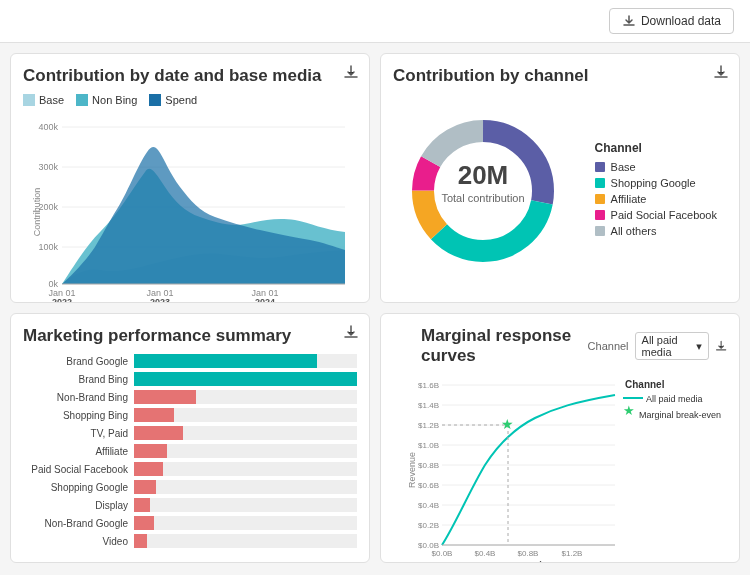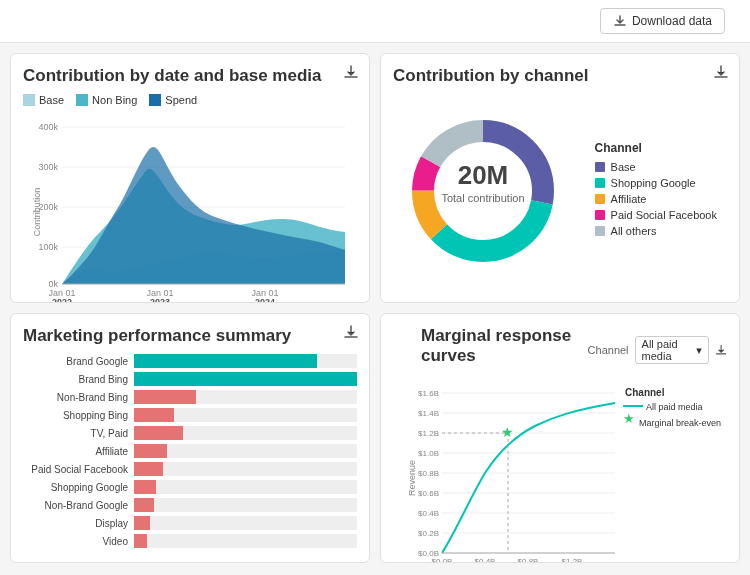--- a/index.html
+++ b/index.html
@@ -8,21 +8,21 @@
       background: #f5f5f5;
       width: 750px;
       height: 575px;
       overflow: hidden;
       font-size: 12px;
       color: #333;
     }
     .top-bar {
       display: flex;
       justify-content: flex-end;
-      padding: 8px 25px;
+      padding: 8px 16px;
       background: #fff;
       border-bottom: 1px solid #e0e0e0;
     }
     .download-btn {
       display: flex;
       align-items: center;
       gap: 5px;
       border: 1px solid #ccc;
       background: #fff;
       padding: 5px 12px;
@@ -309,44 +309,44 @@
             <div class="bar-fill" style="width:13%;background:#e57373;"></div>
           </div>
       </div>
       <div class="bar-row">
         <div class="bar-label">Shopping Google</div>
         <div class="bar-track">
             <div class="bar-fill" style="width:10%;background:#e57373;"></div>
           </div>
       </div>
       <div class="bar-row">
+        <div class="bar-label">Display</div>
+        <div class="bar-track">
+            <div class="bar-fill" style="width:7%;background:#e57373;"></div>
+          </div>
+      </div>
+      <div class="bar-row">
         <div class="bar-label">Non-Brand Google</div>
         <div class="bar-track">
             <div class="bar-fill" style="width:9%;background:#e57373;"></div>
-          </div>
-      </div>
-      <div class="bar-row">
-        <div class="bar-label">Display</div>
-        <div class="bar-track">
-            <div class="bar-fill" style="width:7%;background:#e57373;"></div>
           </div>
       </div>
       <div class="bar-row">
         <div class="bar-label">Video</div>
         <div class="bar-track">
             <div class="bar-fill" style="width:6%;background:#e57373;"></div>
           </div>
       </div>
 
     </div>
   </div>
 
   <div class="card">
     <div style="display:flex;align-items:center;gap:6px;margin-bottom:4px;">
-      <div class="card-title" style="margin-bottom:8px;padding-left:28px;">Marginal response curves</div>
+      <div class="card-title" style="margin-bottom:0;padding-left:28px;">Marginal response curves</div>
       <span style="font-size:11px;color:#666;">Channel</span>
       <div style="display:flex;align-items:center;gap:2px;border:1px solid #ccc;border-radius:3px;padding:1px 6px;cursor:pointer;font-size:11px;">
         <span>All paid media</span>
         <span style="margin-left:2px;">▾</span>
       </div>
       <svg style="margin-left:auto;" width="16" height="16" viewBox="0 0 16 16">
         <path d="M8 2v9M5 8l3 3 3-3M2 13h12" stroke="#555" stroke-width="1.5" stroke-linecap="round"></path>
       </svg>
     </div>
     

